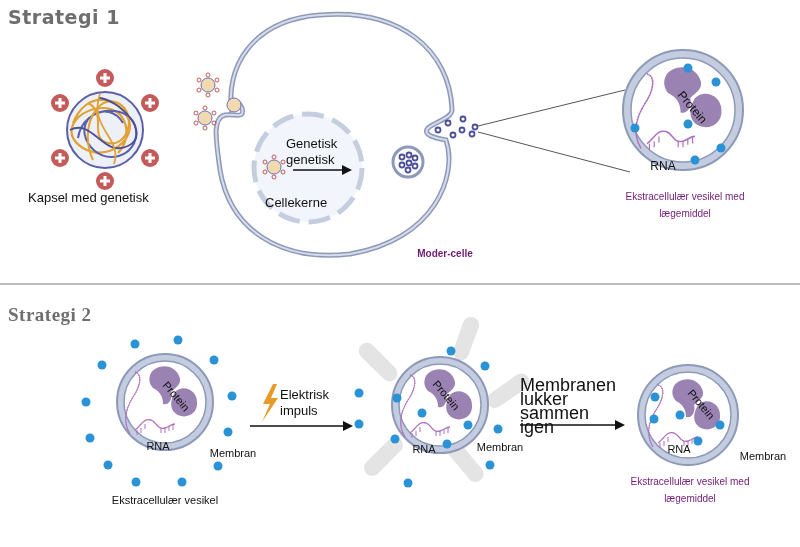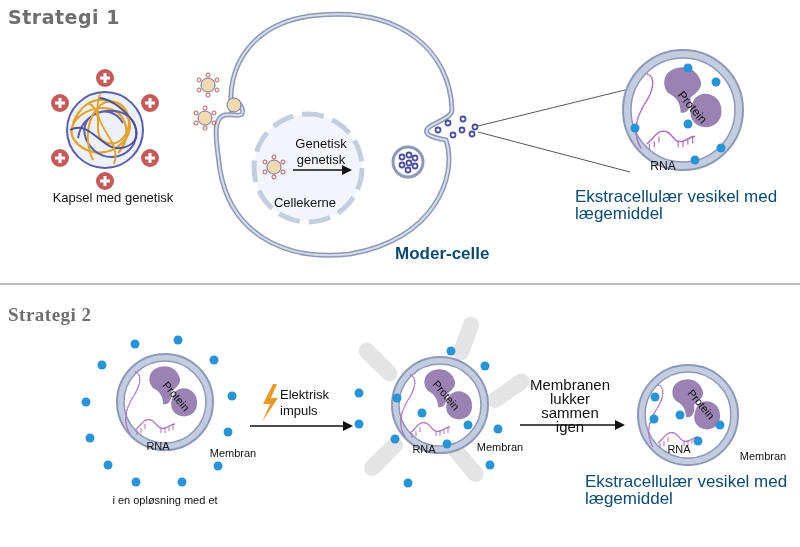--- a/index.html
+++ b/index.html
@@ -1,21 +1,21 @@
 <!DOCTYPE html>
 <html><head>
 <meta charset="utf-8">
 <style>
   html,body{margin:0;padding:0;background:#ffffff;}
   body{width:800px;height:547px;position:relative;overflow:hidden;font-family:"Liberation Sans",sans-serif;color:#111;}
   .abs{position:absolute;}
   .heading{font-family:"DejaVu Sans",sans-serif;font-weight:bold;font-size:19px;color:#6e6e6e;letter-spacing:0.5px;}
-  .lbl{font-size:13px;text-align:center;line-height:16px;color:#111;}
+  .lbl{font-size:13px;text-align:left;line-height:16px;color:#111;}
   .lbl-sm{font-size:11px;text-align:center;line-height:13px;color:#111;}
-  .lbl-lg{font-size:17px;text-align:left;line-height:17px;color:#0c4a6e;}
+  .lbl-lg{font-size:10px;text-align:center;line-height:17px;color:#701a75;}
   svg.abs{overflow:visible;}
   .divider{position:absolute;left:0;top:283px;width:800px;height:2px;background:#bdbdbd;}
 </style>
 </head>
 <body>
 
 <div class="abs heading" style="left:8px;top:6px;">Strategi 1</div>
 
 <svg class="abs" style="left:48px;top:68px;" width="116" height="122">
   <g>
@@ -202,21 +202,21 @@
       <circle cx="28" cy="135" r="4.5"></circle>
     <circle cx="138" cy="136" r="4.5"></circle>
       <circle cx="56" cy="152" r="4.5"></circle>
       <circle cx="102" cy="152" r="4.5"></circle>
   </g>
 </svg>
 <div class="abs lbl-sm" style="left:151px;top:390px;width:50px;transform:rotate(50deg);">Protein</div>
 <div class="abs lbl-sm" style="left:143px;top:440px;width:30px;">RNA</div>
 <div class="abs lbl-sm" style="left:203px;top:447px;width:60px;">Membran</div>
 <div class="abs lbl-sm" style="left:80px;top:494px;width:170px;">
-  <div>i en opløsning med et</div>
+  <div>Ekstracellulær vesikel</div>
 </div>
 
 <svg class="abs" style="left:245px;top:380px;" width="110" height="60">
   <path d="M28 4 L18 24 L25 24 L17 42 L33 18 L26 18 L32 4Z" fill="#e59a2a"></path>
   <line x1="5" y1="46" x2="98" y2="46" stroke="#111" stroke-width="1.5"></line>
   <polygon points="98,41 108,46 98,51" fill="#111"></polygon>
 </svg>
 <div class="abs lbl" style="left:280px;top:387px;width:60px;text-align:left;">
   <div>Elektrisk</div>
   <div>impuls</div>
@@ -260,21 +260,21 @@
   </g>
 </svg>
 <div class="abs lbl-sm" style="left:421px;top:389px;width:50px;transform:rotate(50deg);">Protein</div>
 <div class="abs lbl-sm" style="left:409px;top:443px;width:30px;">RNA</div>
 <div class="abs lbl-sm" style="left:470px;top:441px;width:60px;">Membran</div>
 
 <svg class="abs" style="left:515px;top:415px;" width="112" height="20">
   <line x1="5" y1="10" x2="100" y2="10" stroke="#111" stroke-width="1.5"></line>
   <polygon points="100,5 110,10 100,15" fill="#111"></polygon>
 </svg>
-<div class="abs lbl" style="left:520px;top:378px;width:100px;font-size:15px;line-height:14px;">
+<div class="abs lbl" style="left:520px;top:378px;width:100px;font-size:18px;line-height:14px;">
   <div>Membranen</div>
   <div>lukker sammen</div>
   <div>igen</div>
 </div>
 
 <svg class="abs" style="left:630px;top:360px;" width="120" height="110">
   <g transform="translate(58,55)">
     <circle r="50" fill="#c4cce0" stroke="#8d99b8" stroke-width="2"></circle>
     <circle r="43" fill="#ffffff" stroke="#8d99b8" stroke-width="1.5"></circle>
     <g>

